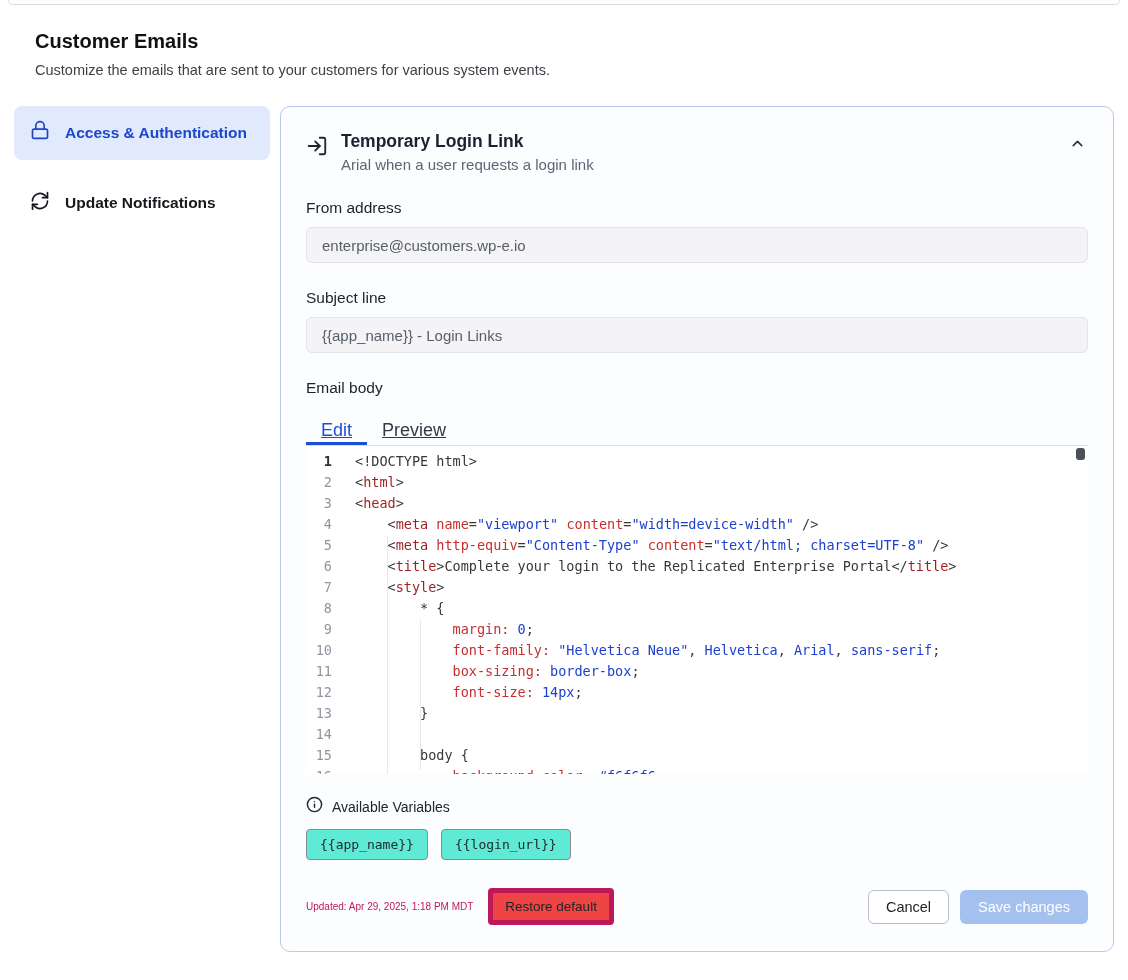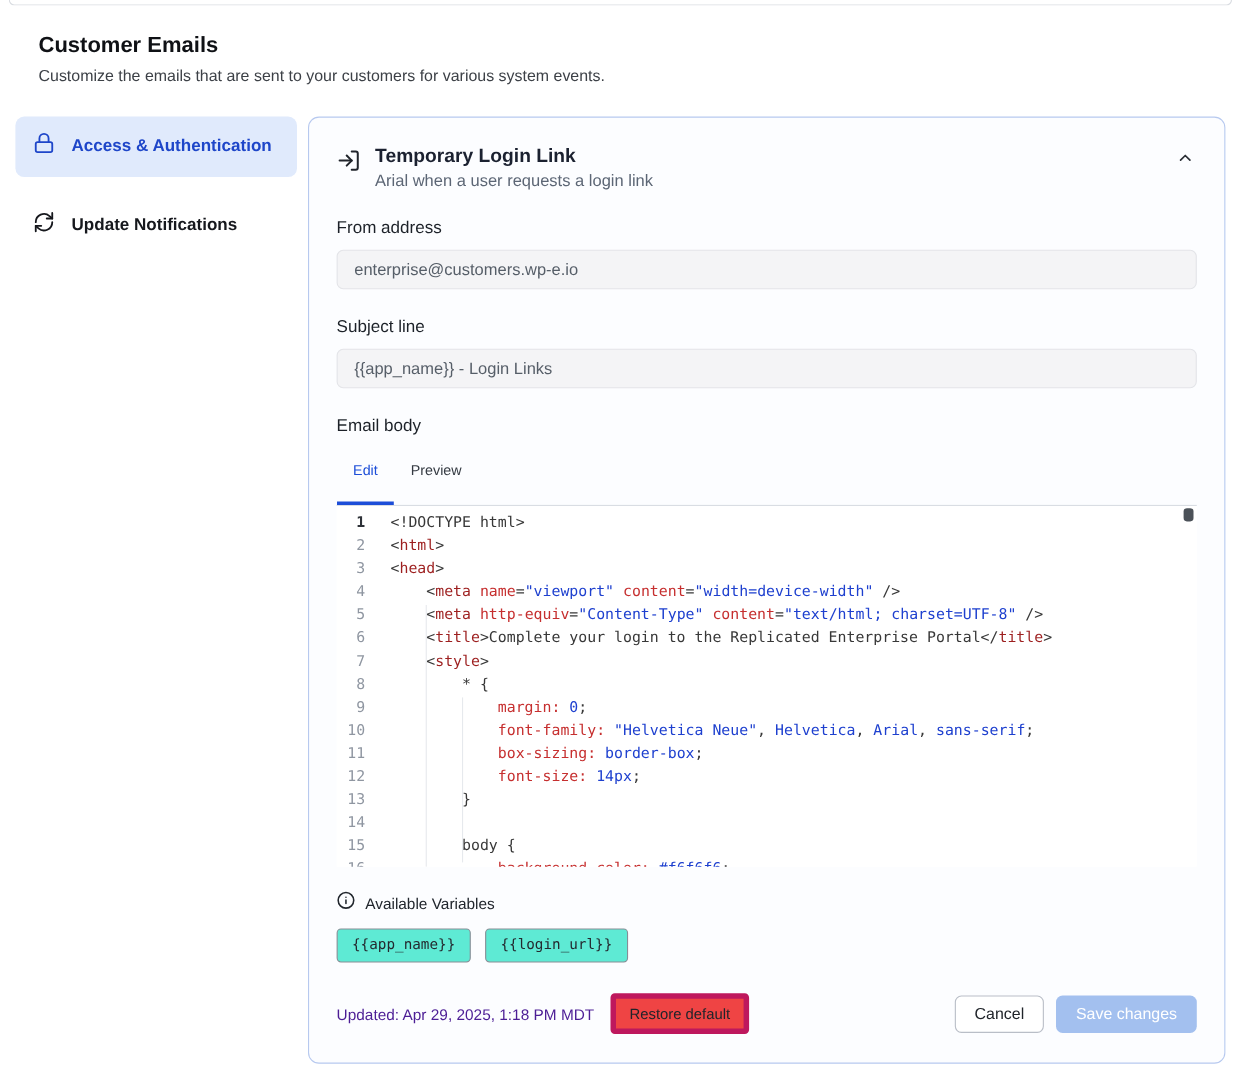--- a/index.html
+++ b/index.html
@@ -47,21 +47,21 @@
 
   .field-label { margin-top: 26px; font-size: 15.5px; color: #1c2128; }
   .text-input {
     display: block; margin-top: 10px; width: 100%; height: 36px;
     background: #f4f4f6; border: 1px solid #e3e4e8; border-radius: 6px;
     padding: 0 15px; font-size: 15px; color: #565e68; font-family: inherit;
   }
 
   
   .tabs { display: flex; margin-top: 14px; border-bottom: 1px solid #d9dde3; }
-  .tab { padding: 9px 15px 24px; font-size: 13px; color: #343a42; cursor: pointer; }
+  .tab { padding: 9px 15px 4px; font-size: 18px; color: #343a42; cursor: pointer; text-decoration: underline; }
   .tab.active { color: var(--accent, #1d4ed8); font-weight: 500; box-shadow: inset 0 -3px 0 var(--accent, #1d4ed8); }
 
   
   .editor {
     position: relative; height: 328px; overflow: hidden;
     background: #ffffff; padding-top: 5px;
     font-family: "DejaVu Sans Mono", monospace;
     font-size: 13.5px; line-height: 21px; cursor: text;
   }
   .cl { display: flex; white-space: pre; }
@@ -84,21 +84,21 @@
   .vars-label { font-size: 14px; font-weight: 500; }
   .chips { display: flex; gap: 13px; margin-top: 12px; }
   .chip {
     font-family: "DejaVu Sans Mono", monospace; font-size: 13px; color: #24292f;
     background: #5eead4; border: 1px solid #878d96; border-radius: 4px;
     padding: 7px 13px; cursor: pointer;
   }
 
   
   .panel-footer { display: flex; align-items: center; margin-top: 28px; }
-  .updated { font-size: 14px; color: #4c1d95; }
+  .updated { font-size: 10px; color: #be185d; }
   .btn-restore {
     margin-left: 15px; font-size: 13.5px; padding: 6px 12px;
     background: #ef4444; border: 5px solid #be185d; border-radius: 4px;
     color: #20242a; cursor: pointer; font-family: inherit;
   }
   .spacer { flex: 1; }
   .btn-cancel {
     font-size: 14.5px; padding: 8px 17px; background: #fff;
     border: 1px solid #b9bec7; border-radius: 6px; color: #20242a;
     cursor: pointer; font-family: inherit;

